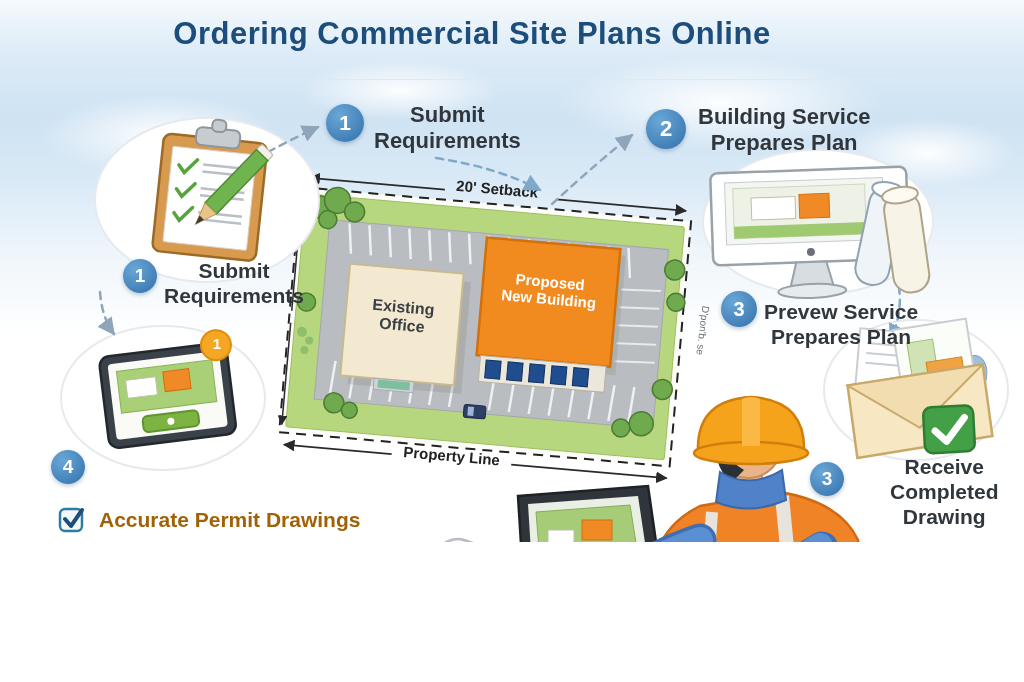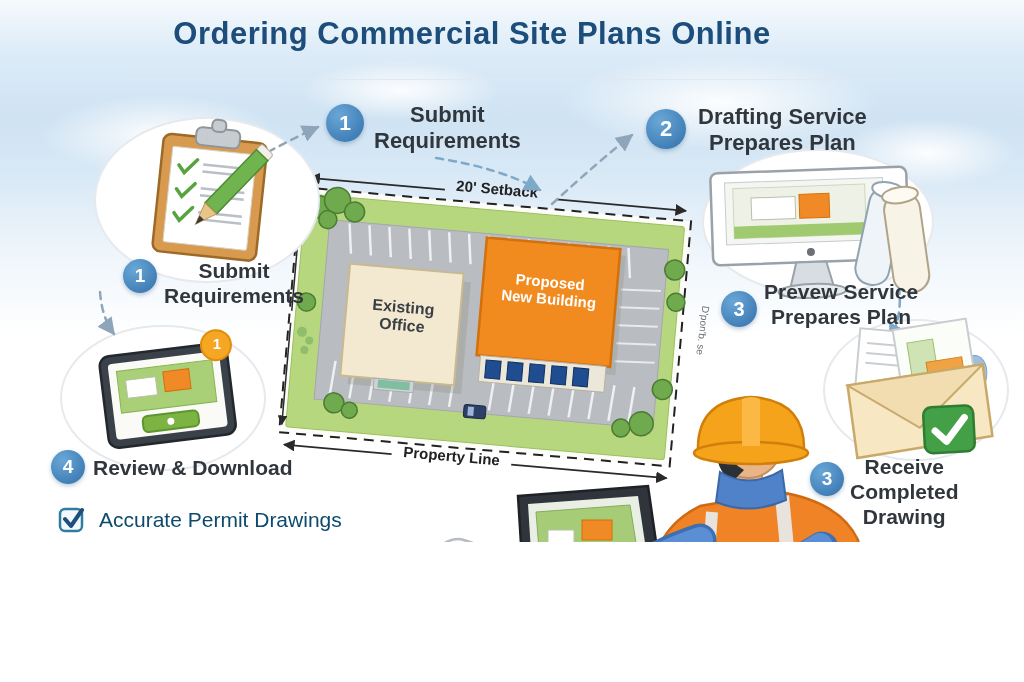--- a/index.html
+++ b/index.html
@@ -16,21 +16,21 @@
          background:radial-gradient(circle at 35% 30%,#6aa7d8,#3f7db5 75%);
          box-shadow:0 2px 4px rgba(40,80,120,.3);}
   .lbl{position:absolute;z-index:4;color:#30363c;font-weight:bold;line-height:1.18;text-align:center;}
   .ml{white-space:pre-line;}
   .plan-wrap{position:absolute;z-index:1;left:283px;top:178px;width:410px;height:300px;
              transform:rotate(5deg);transform-origin:50% 50%;}
   .plan-wrap .plbl{position:absolute;font-weight:bold;line-height:1.15;text-align:center;}
   .scene{position:absolute;z-index:2;left:0;top:0;}
   .checklist{position:absolute;z-index:4;left:58px;top:506px;display:flex;flex-direction:column;gap:10px;}
   .checkrow{display:flex;align-items:center;gap:14px;}
-  .checkrow .txt{font-size:21px;font-weight:normal;color:#0c4a6e;}
+  .checkrow .txt{font-size:21px;font-weight:bold;color:#a16207;}
   .tab-badge-num{position:absolute;z-index:4;left:208px;top:335px;width:18px;text-align:center;
                  color:#fff;font-size:15px;font-weight:bold;}
 </style>
 </head>
 <body>
 
 <div id="stage">
   <div class="sky"></div>
   <div class="cloud" style="left:40px;top:95px;width:240px;height:80px"></div>
   <div class="cloud" style="left:560px;top:55px;width:320px;height:95px"></div>
@@ -339,28 +339,27 @@
     </div>
   <div class="badge" style="left:51px;top:450px;width:34px;height:34px;font-size:19px;">
       <span>4</span>
     </div>
   <div class="badge" style="left:810px;top:462px;width:34px;height:34px;font-size:19px;">
       <span>3</span>
     </div>
 
   <div class="lbl ml" style="left:374px;top:102px;font-size:22px;">Submit
 Requirements</div>
-  <div class="lbl ml" style="left:698px;top:104px;font-size:22px;">Drafting Service
+  <div class="lbl ml" style="left:698px;top:104px;font-size:22px;">Building Service
 Prepares Plan</div>
   <div class="lbl ml" style="left:164px;top:259px;font-size:21px;">Submit
 Requirements</div>
-  <div class="lbl ml" style="left:764px;top:280px;font-size:21px;">Prevew Service
+  <div class="lbl ml" style="left:764px;top:300px;font-size:21px;">Prevew Service
 Prepares Plan</div>
-  <div class="lbl" style="left:93px;top:456px;font-size:21px;">Review &amp; Download</div>
-  <div class="lbl ml" style="left:850px;top:455px;font-size:21px;">Receive
+  <div class="lbl ml" style="left:890px;top:455px;font-size:21px;">Receive
 Completed
 Drawing</div>
 
   <div class="tab-badge-num">1</div>
 
   <div class="checklist">
     <div class="checkrow">
       <svg width="27" height="27" viewBox="0 0 27 27">
           <rect x="2" y="3" width="22" height="22" rx="5" fill="#f2f8fb" stroke="#2e7d9e" stroke-width="2.5"></rect>
           <path d="M7,13 l6,7 L24,4" fill="none" stroke="#1d4f7c" stroke-width="4" stroke-linecap="round" stroke-linejoin="round"></path>

